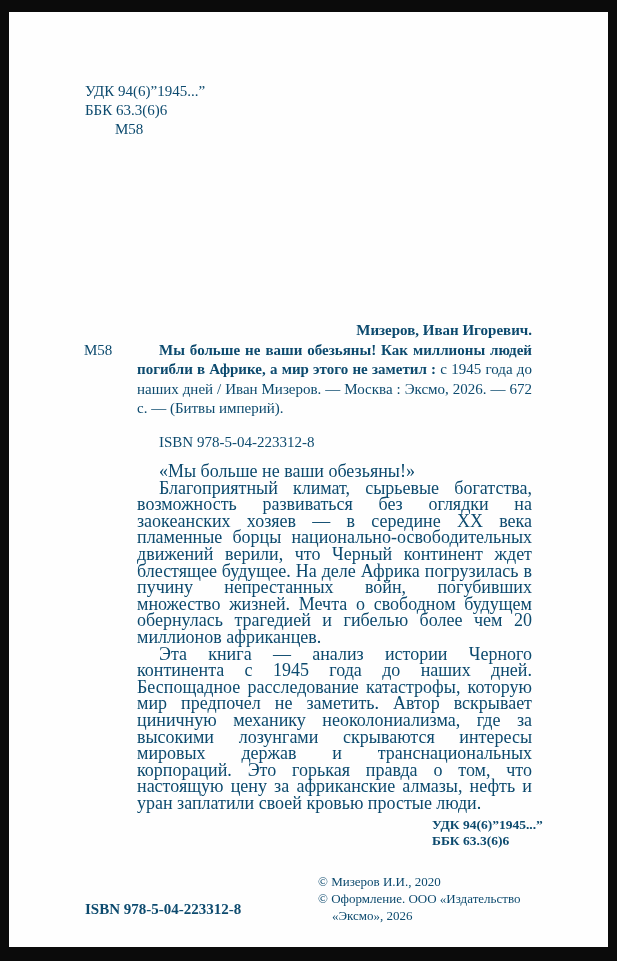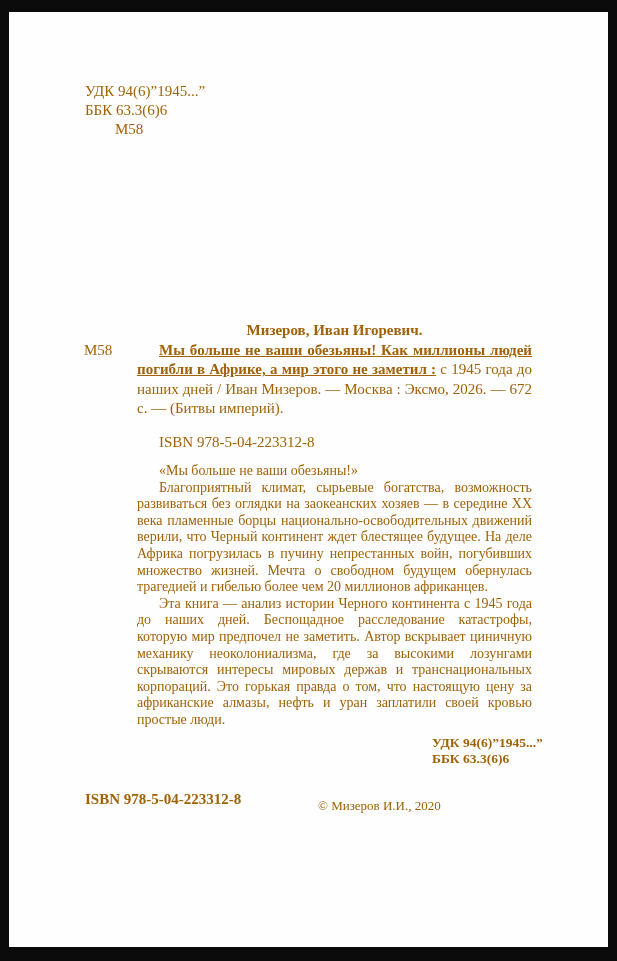--- a/index.html
+++ b/index.html
@@ -13,21 +13,21 @@
     position: relative;
     font-family: "Liberation Serif", serif;
   }
   .page {
     position: absolute;
     top: 12px;
     left: 9px;
     right: 9px;
     bottom: 14px;
     background: #fefefe;
-    color: #a16207;
+    color: #0c4a6e;
     box-sizing: border-box;
     padding: 70px 76px 0 76px;
     overflow: hidden;
   }
   
   .imprint-top {
     font-size: 15px;
     line-height: 19px;
     white-space: nowrap;
   }
@@ -38,47 +38,46 @@
   .biblio {
     margin-top: 182px;
     margin-left: 52px;
     position: relative;
     font-size: 15px;
     line-height: 19.5px;
     text-align: justify;
   }
   .biblio .author {
     font-weight: bold;
-    text-align: center;
+    text-align: right;
     font-family: Liberation Serif, serif;
   }
   .biblio .margin-code {
     position: absolute;
     left: -53px;
     top: 19.5px;
     font-weight: normal;
   }
   .biblio .title-para {
     text-indent: 22px;
     margin: 0;
   }
   .biblio .title-bold {
     font-weight: bold;
-    text-decoration: underline;
   }
   .biblio .isbn-line {
     margin-top: 14px;
     text-indent: 22px;
     text-align: left;
   }
   
   .annotation {
     margin-top: 11px;
     margin-left: 52px;
-    font-size: 14px;
+    font-size: 18px;
     line-height: 16.6px;
     text-align: justify;
   }
   .annotation p {
     margin: 0;
     text-indent: 22px;
   }
   
   .imprint-bottom {
     margin-left: 347px;
@@ -137,16 +136,17 @@
 
   <div class="imprint-bottom">
     <div>УДК 94(6)”1945...”</div>
     <div>ББК 63.3(6)6</div>
   </div>
 
   <div class="bottom-row">
     <div class="isbn-bottom">ISBN 978-5-04-223312-8</div>
     <div class="copyright">
       <div class="item">© Мизеров И.И., 2020</div>
+      <div class="item">© Оформление. ООО «Издательство «Эксмо», 2026</div>
     </div>
   </div>
 
 </div>
 
 </body></html>

